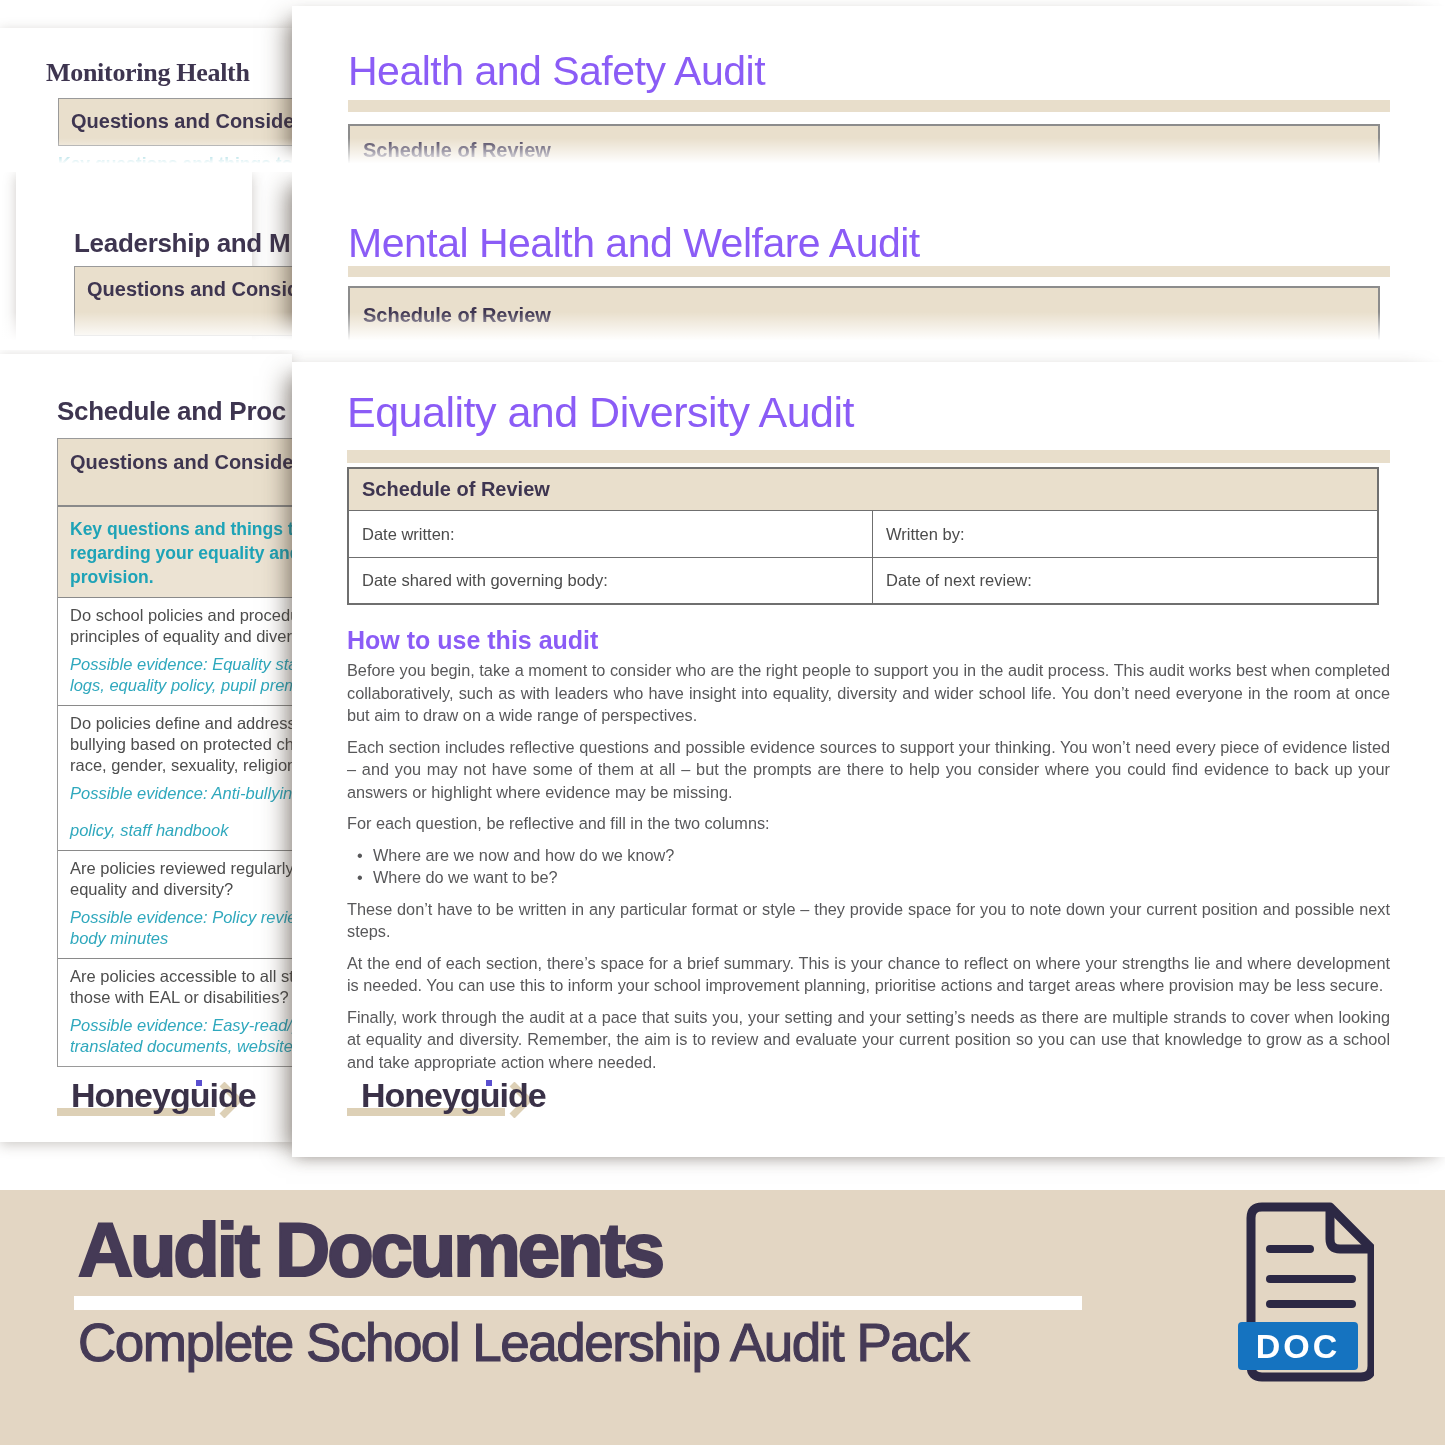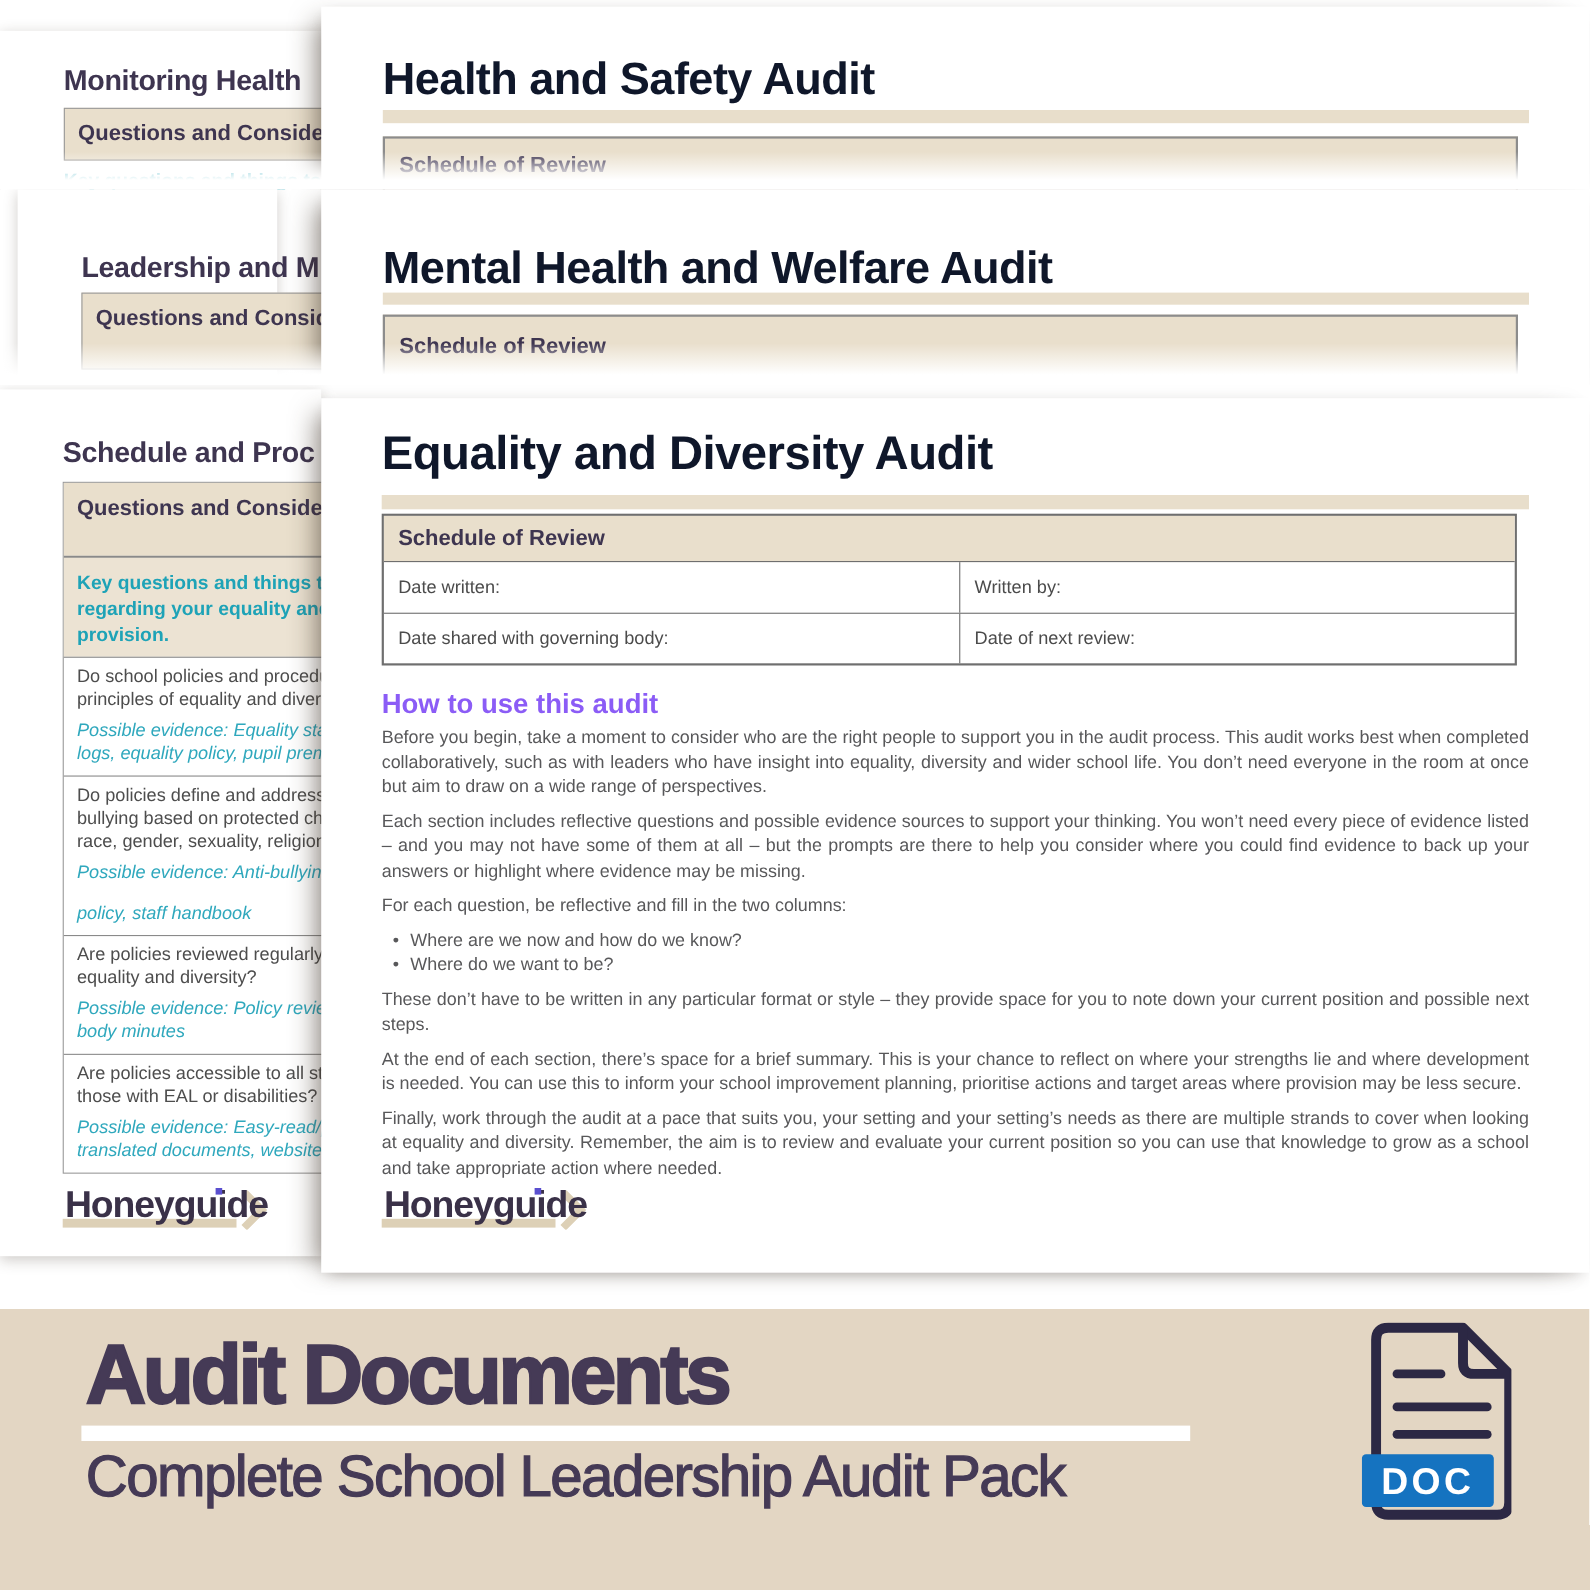--- a/index.html
+++ b/index.html
@@ -11,21 +11,21 @@
   #band2 { top:172px; height:178px; }
   #band3 { top:350px; height:840px; }
 
   .page { position:absolute; background:#fff; }
   .page.left  { box-shadow:0 3px 12px rgba(60,48,35,.25); }
   .page.right { box-shadow:-16px 4px 22px -10px rgba(60,48,35,.5), 0 6px 14px -6px rgba(60,48,35,.3); }
 
   .fade { position:absolute; left:0; right:0; background:linear-gradient(to bottom, rgba(255,255,255,0), rgba(255,255,255,1) 75%); z-index:5; }
 
   .side-title { position:absolute; font-size:26px; font-weight:bold; color:#3e3550; white-space:nowrap; letter-spacing:-.3px; }
-  .doc-title  { position:absolute; font-size:41px; font-weight:bold; color:#0f172a; white-space:nowrap; letter-spacing:-.5px; }
+  .doc-title  { position:absolute; font-size:41px; font-weight:normal; color:#8b5cf6; white-space:nowrap; letter-spacing:-.5px; }
   .beige-rule { position:absolute; background:#e8decb; }
 
   .qheader { position:absolute; background:#e9dfcc; border:1px solid #9a9a9a; }
   .qheader span { position:absolute; left:12px; top:11px; font-size:20px; font-weight:bold; color:#3e3550; white-space:nowrap; }
 
   .sched-box { position:absolute; background:#e9dfcc; border:2px solid #8c8c8c; }
   .sched-box span { position:absolute; left:13px; font-size:20px; font-weight:bold; color:#3e3550; white-space:nowrap; }
 
   .teal-key { color:#1ea3b7; font-weight:bold; font-size:17.5px; line-height:24px; white-space:nowrap; }
 
@@ -52,39 +52,39 @@
   .paras { position:absolute; font-size:16.3px; line-height:22.5px; color:#58585a; text-align:justify; }
   .paras p { margin-bottom:9px; }
   .paras .bullets { margin:2px 0 9px 8px; }
   .paras .bullet { position:relative; padding-left:18px; text-align:left; }
   .paras .bullet::before { content:"\2022"; position:absolute; left:2px; }
 
   
   .hg-logo { position:absolute; height:44px; }
   .hg-bar { position:absolute; left:2px; top:32px; width:158px; height:8px; background:#ddd0b6; }
   .hg-arrow { position:absolute; left:163px; top:6px; }
-  .hg-text { position:absolute; left:4px; top:0; font-size:34px; font-weight:bold; color:#3a3148; letter-spacing:-1px; white-space:nowrap; }
+  .hg-text { position:absolute; left:16px; top:0; font-size:34px; font-weight:bold; color:#3a3148; letter-spacing:-1px; white-space:nowrap; }
   .hg-dot { position:absolute; left:141px; top:4px; width:6px; height:6px; background:#5a4fcf; }
 
   
   #banner { position:absolute; left:0; top:1190px; width:1445px; height:255px; background:#e3d6c3; }
   #banner-title { position:absolute; left:78px; top:16px; font-size:76px; font-weight:bold; color:#453a56; letter-spacing:-3px; -webkit-text-stroke:2.2px #453a56; white-space:nowrap; }
   #banner-bar { position:absolute; left:74px; top:106px; width:1008px; height:14px; background:#ffffff; }
   #banner-subtitle { position:absolute; left:78px; top:122px; font-size:53px; font-weight:normal; color:#453a56; letter-spacing:-1.5px; -webkit-text-stroke:1.1px #453a56; white-space:nowrap; }
   #doc-icon { position:absolute; left:1238px; top:1202px; }
   #doc-badge-text { font-family:"Liberation Sans", sans-serif; font-weight:bold; }
 </style>
 </head>
 <body>
 
 <div id="canvas">
 
   <section class="band" id="band1">
     <div class="page left" style="left:0; top:28px; width:292px; height:150px;">
-      <div class="side-title" style="left:58px; top:30px;">Monitoring Health</div>
+      <div class="side-title" style="left:46px; top:30px;font-family:Liberation Serif, serif;">Monitoring Health</div>
       <div class="qheader" style="left:58px; top:70px; width:300px; height:48px;">
         <span>Questions and Consider</span>
       </div>
       <div class="teal-key" style="position:absolute; left:58px; top:124px;">Key questions and things to c</div>
     </div>
     <div class="page right" style="left:292px; top:6px; width:1153px; height:166px;">
       <div class="doc-title" style="left:56px; top:42px;">Health and Safety Audit</div>
       <div class="beige-rule" style="left:56px; top:94px; width:1042px; height:12px;"></div>
       <div class="sched-box" style="left:56px; top:118px; width:1032px; height:60px;">
         <span style="top:13px;">Schedule of Review</span>

